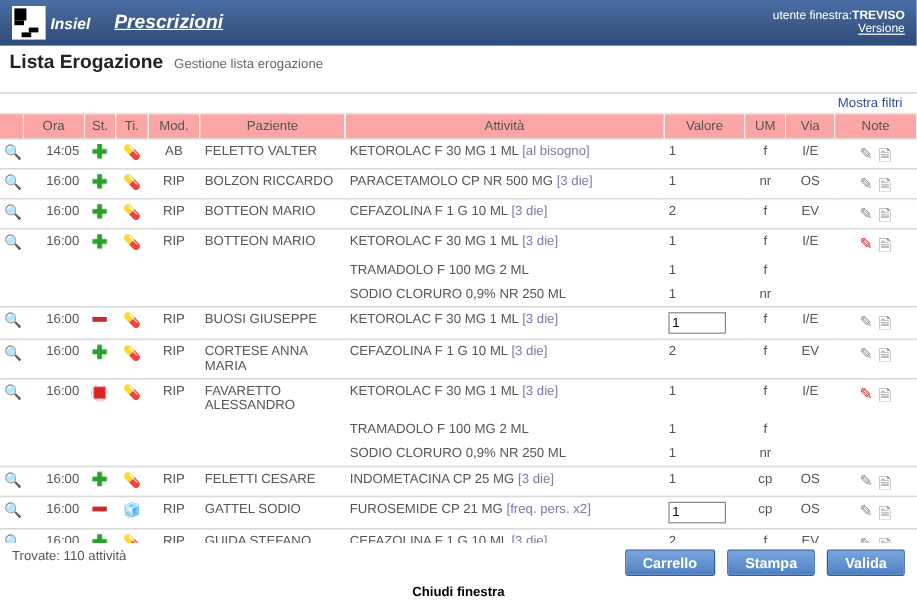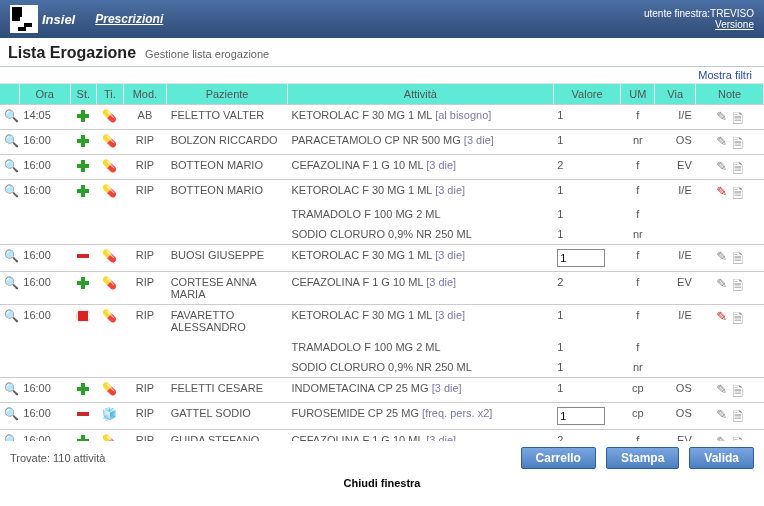--- a/index.html
+++ b/index.html
@@ -31,45 +31,45 @@
   }
   .logo-box::after {
     content: '';
     position: absolute;
     bottom: 6px; right: 6px;
     width: 8px; height: 4px;
     background: #000;
     box-shadow: -12px -6px 0 #000, -6px 4px 0 #000;
   }
   .brand { font-size: 13px; font-weight: bold; font-style: italic; color: #fff; margin-right: 20px; }
-  .app-title { font-size: 12px; font-weight: bold; font-style: italic; text-decoration: underline; color: #fff; text-align: center; }
+  .app-title { font-size: 16px; font-weight: bold; font-style: italic; text-decoration: underline; color: #fff; text-align: center; }
   .header-right { margin-left: auto; text-align: right; font-size: 10px; }
   .header-right .user { color: #fff; }
-  .header-right .user b { font-weight: normal; }
+  .header-right .user b { font-weight: bold; }
   .header-right .versione { color: #fff; text-decoration: underline; cursor: pointer; }
   .section-bar {
     border-bottom: 1px solid #c0c8d8;
-    padding: 6px 8px 4px 8px;
+    padding: 6px 8px 15px 8px;
   }
   .section-title { font-size: 16px; font-weight: bold; color: #222; }
   .section-sub { font-size: 11px; color: #666; margin-left: 6px; }
   .filter-row {
     text-align: right;
     padding: 2px 12px;
     font-size: 11px;
   }
   .filter-row a { color: #2d4d9a; cursor: pointer; }
   .table-wrap {
     overflow-y: scroll;
     height: 358px;
     border-top: 1px solid #e0e0e0;
   }
   table { width: 100%; border-collapse: collapse; table-layout: fixed; }
   thead th {
-    background: #5eead4;
+    background: #fca5a5;
     color: #555;
     font-weight: normal;
     font-size: 11px;
     text-align: center;
     padding: 4px 4px;
     border-bottom: 1px solid #ccc;
     border-right: 1px solid #eee;
     position: sticky;
     top: 0;
   }
@@ -77,28 +77,28 @@
     font-size: 11px;
     color: #555;
     padding: 4px 4px;
     vertical-align: top;
     border-bottom: 1px solid #ccc;
     overflow: hidden;
   }
   tbody tr.sub td { border-bottom-color: #ccc; }
   tbody tr.nobot td { border-bottom: none; }
   .mag { width: 16px; cursor: pointer; }
-  .ore { width: 42px; text-align: left; }
+  .ore { width: 42px; text-align: right; }
   .st, .ti { width: 22px; text-align: center; }
   .mod { width: 36px; text-align: center; }
   .pat { width: 100px; }
   .att { width: 220px; }
   .val { width: 56px; }
   .um { width: 28px; text-align: center; }
-  .via { width: 34px; text-align: right; }
+  .via { width: 34px; text-align: center; }
   .note { width: 56px; text-align: center; white-space: nowrap; }
   .att-dose { color: #7a7aaa; }
   .val input {
     width: 48px; height: 18px; font-size: 11px;
     border: 1px solid #888; padding: 1px 2px;
   }
   .icon { display: inline-block; width: 16px; height: 16px; vertical-align: middle; }
   .icon-mag::before { content: '🔍'; font-size: 12px; }
   .icon-plus {
     width: 12px; height: 12px;
@@ -134,21 +134,21 @@
     display: inline-block; vertical-align: middle;
     font-size: 13px;
     margin: 0 1px;
   }
   .icon-note.edit::before { content: '✎'; color: #888; }
   .icon-note.edit-red::before { content: '✎'; color: #c22; }
   .icon-note.page::before { content: '🗎'; color: #888; }
   .footer {
     padding: 6px 10px 4px 10px;
     display: flex;
-    align-items: center;
+    align-items: flex-start;
     gap: 10px;
   }
   .footer .found { color: #555; flex: 0 0 auto; }
   .footer .spacer { flex: 1; }
   .btn {
     background: linear-gradient(to bottom, #7aa6e0 0%, #4d7fc0 100%);
     color: #fff;
     border: 1px solid #2d5fa0;
     border-radius: 2px;
     font-size: 12px;
@@ -374,21 +374,21 @@
           <td class="via">OS</td>
           <td class="note"><span class="icon-note edit"></span><span class="icon-note page"></span></td>
         </tr>
         <tr>
           <td class="mag"><span class="icon icon-mag"></span></td>
           <td class="ore">16:00</td>
           <td class="st"><span class="icon-minus"></span></td>
           <td class="ti"><span class="icon-type pack"></span></td>
           <td class="mod">RIP</td>
           <td class="pat">GATTEL  SODIO</td>
-          <td class="att"><span>FUROSEMIDE CP 25 MG</span> <span class="att-dose">[freq. pers. x2]</span></td>
+          <td class="att"><span>FUROSEMIDE CP 21 MG</span> <span class="att-dose">[freq. pers. x2]</span></td>
           <td class="val"><input type="text" value="1" style=""></td>
           <td class="um">cp</td>
           <td class="via">OS</td>
           <td class="note"><span class="icon-note edit"></span><span class="icon-note page"></span></td>
         </tr>
         <tr>
           <td class="mag"><span class="icon icon-mag"></span></td>
           <td class="ore">16:00</td>
           <td class="st"><span class="icon-plus"></span></td>
           <td class="ti"><span class="icon-type pill"></span></td>

